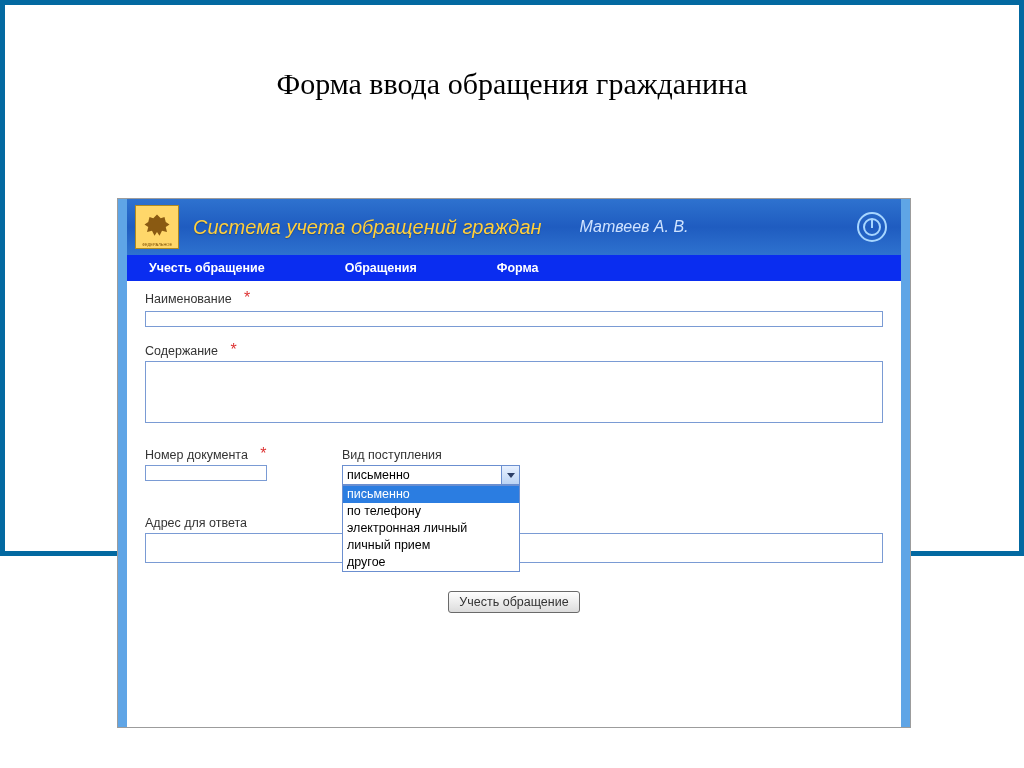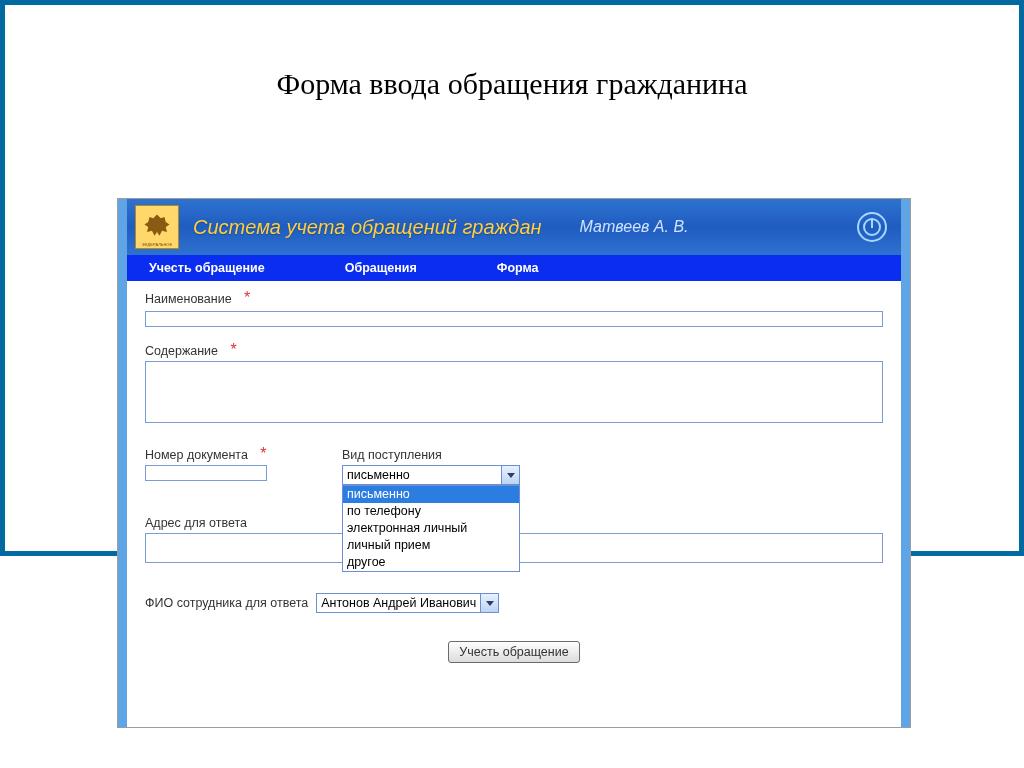--- a/index.html
+++ b/index.html
@@ -113,27 +113,20 @@
               <div class="dd-item">другое</div>
             </div>
           </div>
         </div>
 
         <div class="addr-row">
           <div class="field-label">Адрес для ответа</div>
           <div class="addr-input"></div>
         </div>
 
-        <div class="staff-row">
-          <span class="field-label">ФИО сотрудника для ответа</span>
-          <div class="staff-select">
-            <span class="select-text">Антонов Андрей Иванович</span>
-            <div class="select-arrow"></div>
-          </div>
-        </div>
 
         <div class="submit-row">
           <button class="submit-btn">Учесть обращение</button>
         </div>
 
       </div>
     </div>
   </div>
 </div>
 

